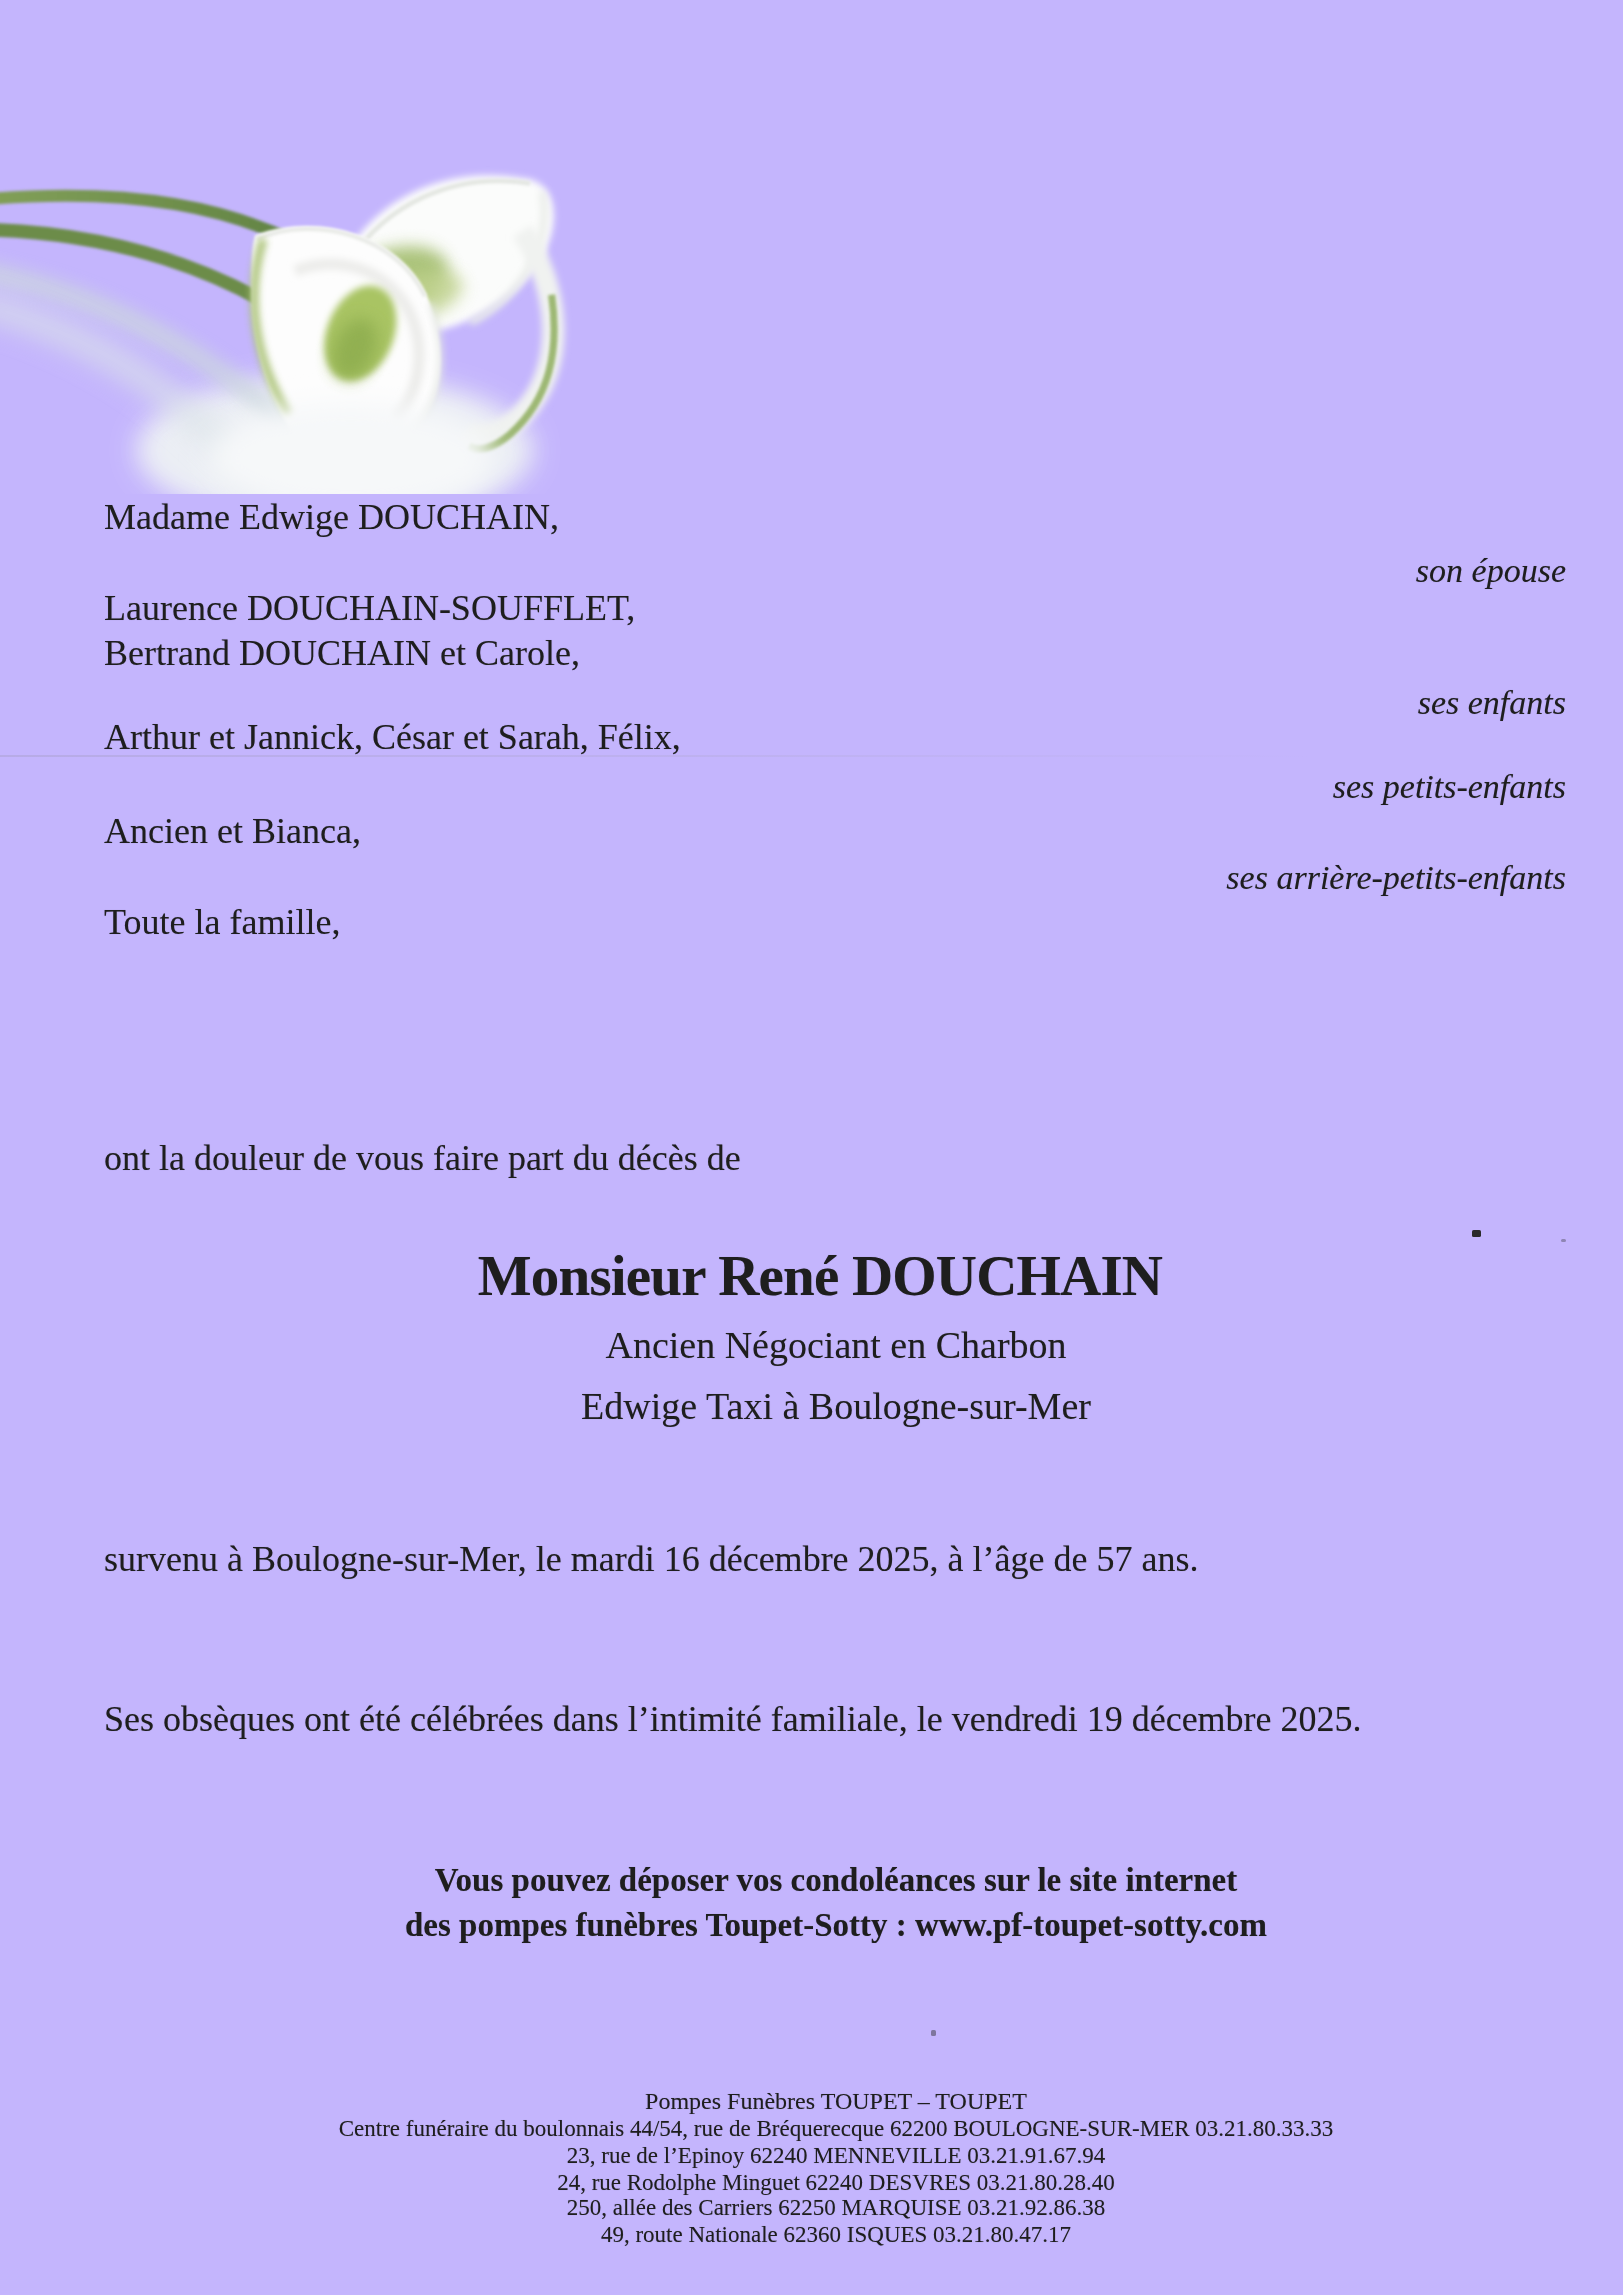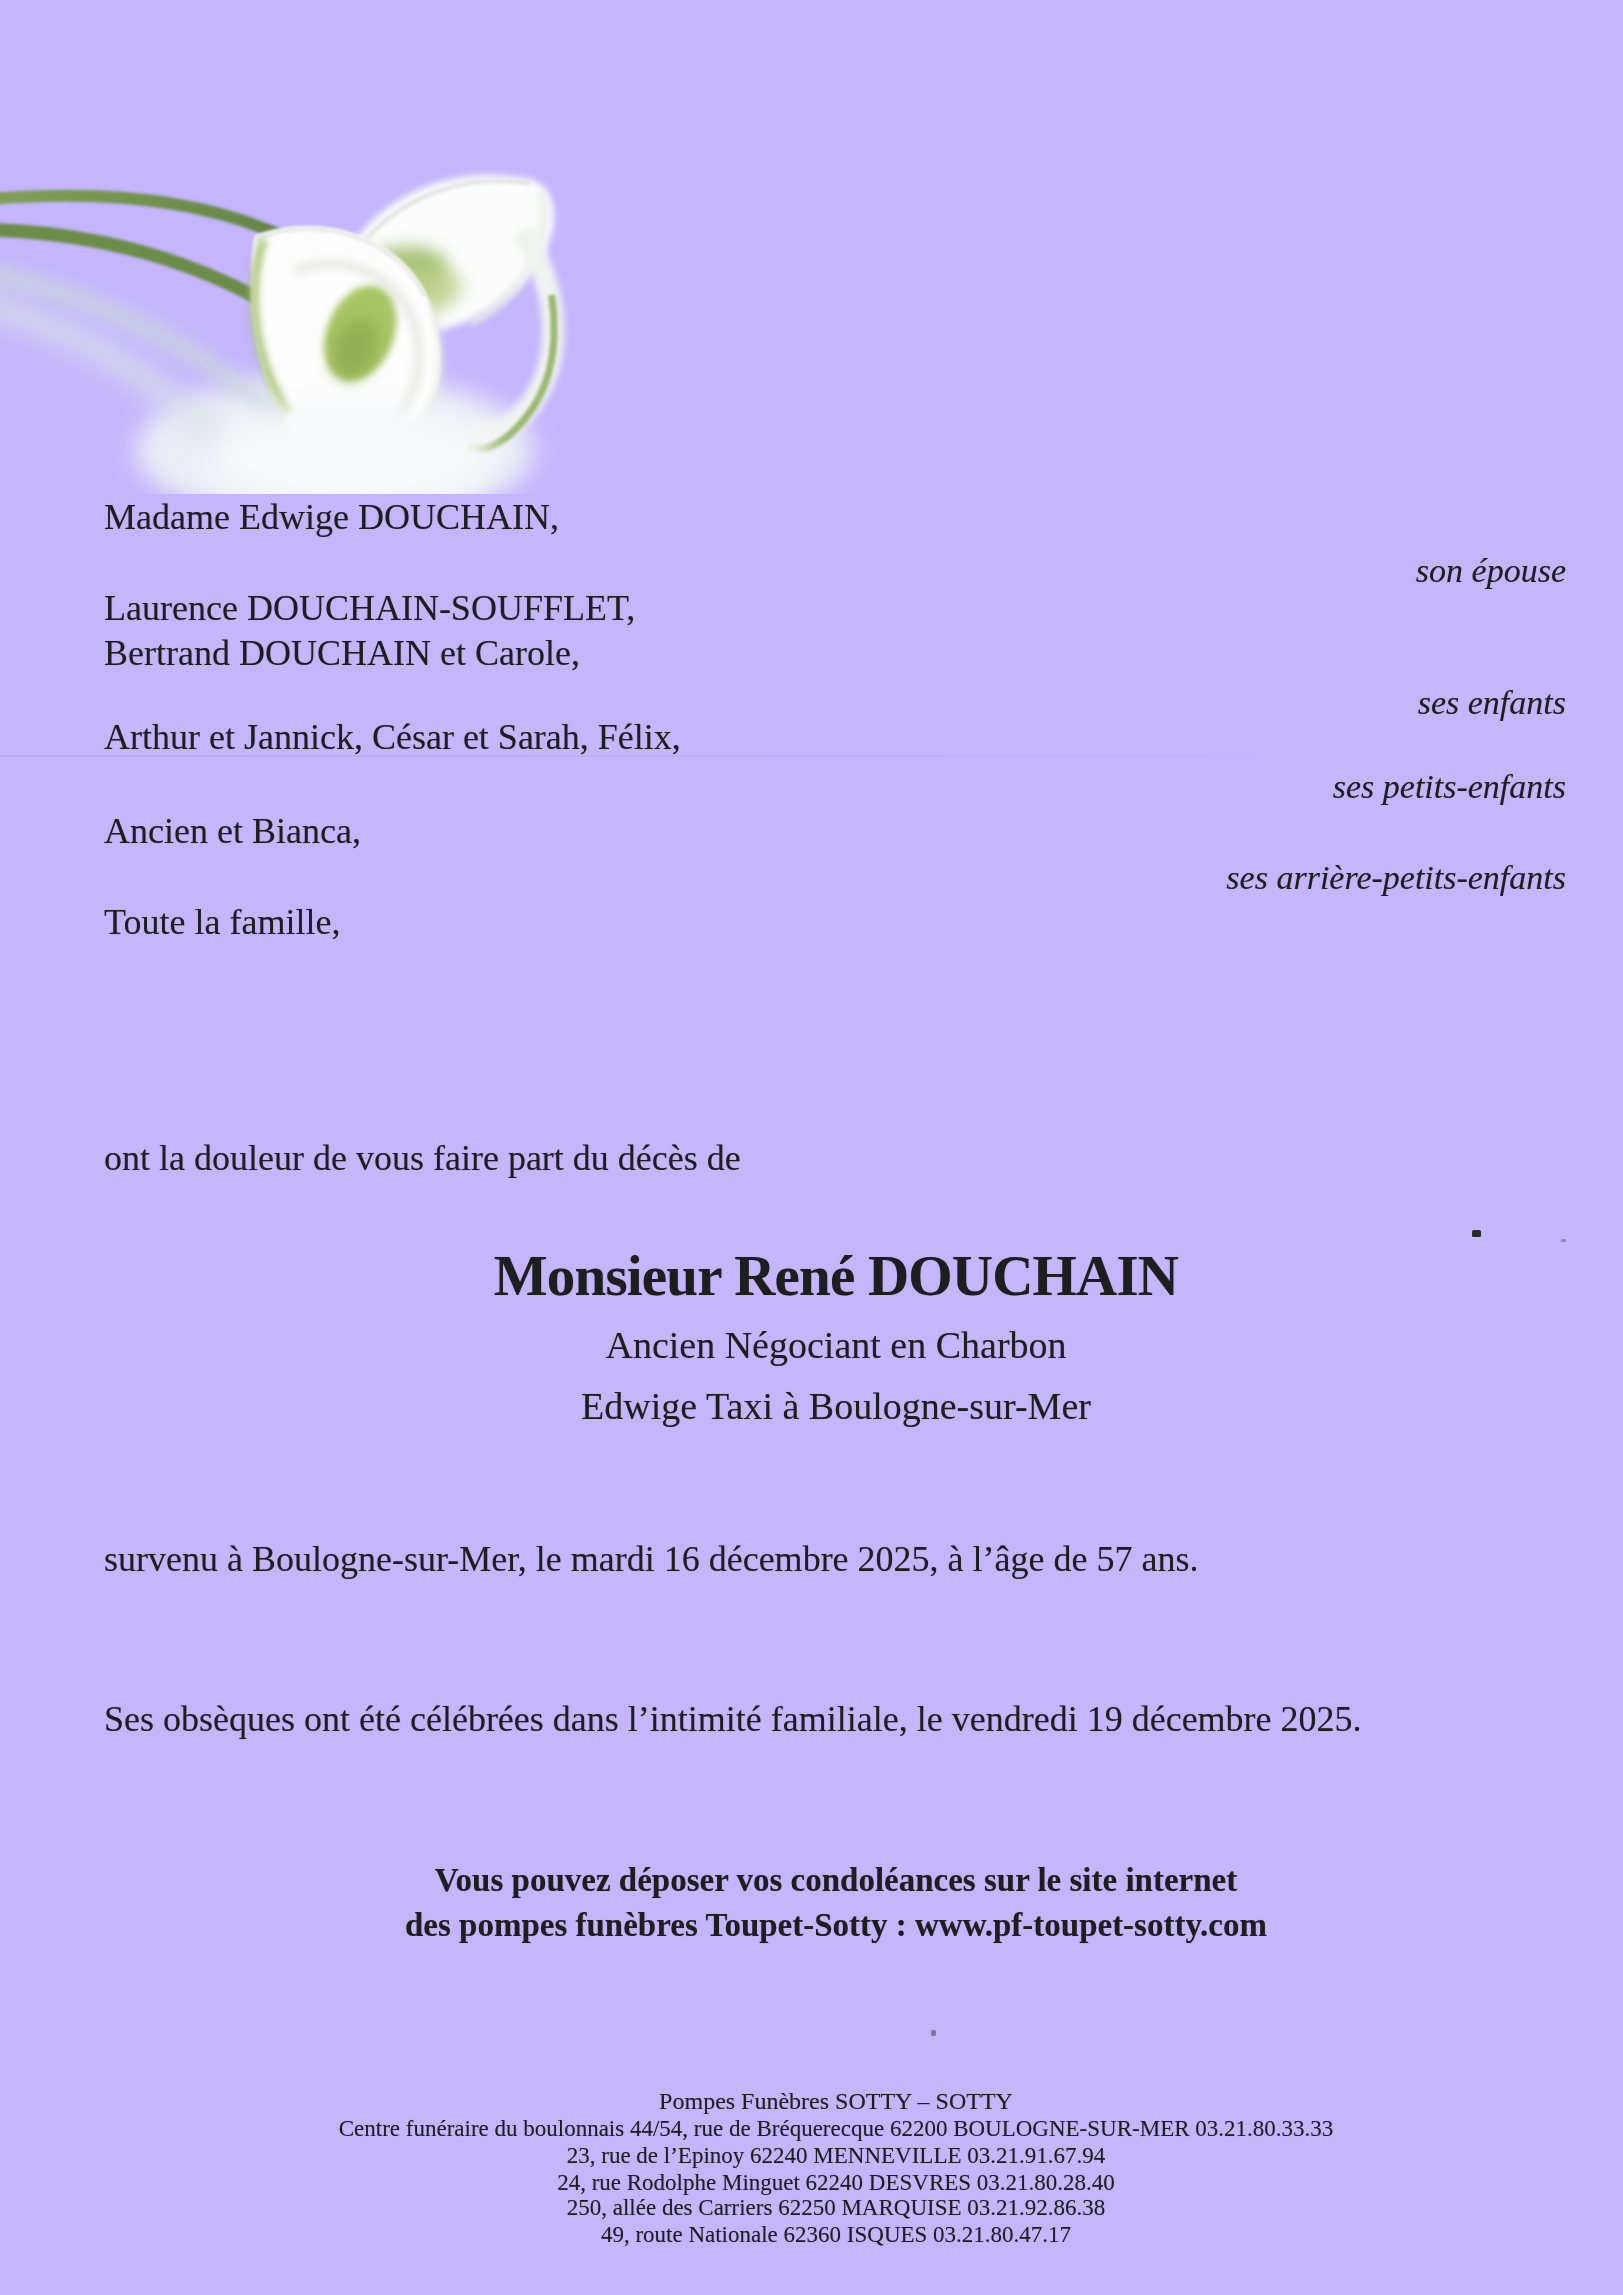--- a/index.html
+++ b/index.html
@@ -14,21 +14,21 @@
     color:#1e1e1e;
   }
   .txt{
     position:absolute;
     white-space:nowrap;
     text-shadow:0 0 0.8px rgba(40,40,40,.35);
   }
   .body-line{left:104px;font-size:36px;}
   .relation{right:58px;font-style:italic;font-size:34px;text-align:right;}
   .center-block{left:0;right:0;padding-left:48px;text-align:center;}
-  .deceased-name{font-size:57px;font-weight:bold;letter-spacing:-0.8px;}
+  .deceased-name{font-size:57px;font-weight:bold;letter-spacing:-0.8px;padding-left:16px;}
   .subtitle{font-size:38px;}
   .condolence{font-size:33px;font-weight:bold;}
   .footer-name{font-size:24px;}
   .footer-line{font-size:23px;}
   .fold-line{
     position:absolute;top:755px;left:0;width:1319px;height:2.4px;
     background:linear-gradient(to right,
       rgba(125,125,125,.18), rgba(150,150,150,.13) 55%, rgba(160,160,160,0) 100%);
   }
   .speck{position:absolute;background:#2a2a2a;border-radius:1.6px;}
@@ -110,21 +110,21 @@
   <div class="txt center-block deceased-name" style="top:1243px;">Monsieur René DOUCHAIN</div>
   <div class="txt center-block subtitle" style="top:1323px;">Ancien Négociant en Charbon</div>
   <div class="txt center-block subtitle" style="top:1384px;">Edwige Taxi à Boulogne-sur-Mer</div>
 
   <div class="txt body-line" style="top:1538px;">survenu à Boulogne-sur-Mer, le mardi 16 décembre 2025, à l’âge de 57 ans.</div>
   <div class="txt body-line" style="top:1698px;">Ses obsèques ont été célébrées dans l’intimité familiale, le vendredi 19 décembre 2025.</div>
 
   <div class="txt center-block condolence" style="top:1862px;">Vous pouvez déposer vos condoléances sur le site internet</div>
   <div class="txt center-block condolence" style="top:1907px;">des pompes funèbres Toupet-Sotty : www.pf-toupet-sotty.com</div>
 
-  <div class="txt center-block footer-name" style="top:2088px;">Pompes Funèbres SOTTY – SOTTY</div>
+  <div class="txt center-block footer-name" style="top:2088px;">Pompes Funèbres TOUPET – TOUPET</div>
   <div class="txt center-block footer-line" style="top:2116px;">Centre funéraire du boulonnais 44/54, rue de Bréquerecque 62200 BOULOGNE-SUR-MER 03.21.80.33.33</div>
   <div class="txt center-block footer-line" style="top:2143px;">23, rue de l’Epinoy 62240 MENNEVILLE 03.21.91.67.94</div>
   <div class="txt center-block footer-line" style="top:2170px;">24, rue Rodolphe Minguet 62240 DESVRES 03.21.80.28.40</div>
   <div class="txt center-block footer-line" style="top:2195px;">250, allée des Carriers 62250 MARQUISE 03.21.92.86.38</div>
   <div class="txt center-block footer-line" style="top:2222px;">49, route Nationale 62360 ISQUES 03.21.80.47.17</div>
 
   <div class="speck s1"></div>
   <div class="speck s2"></div>
   <div class="speck s3"></div>
 

